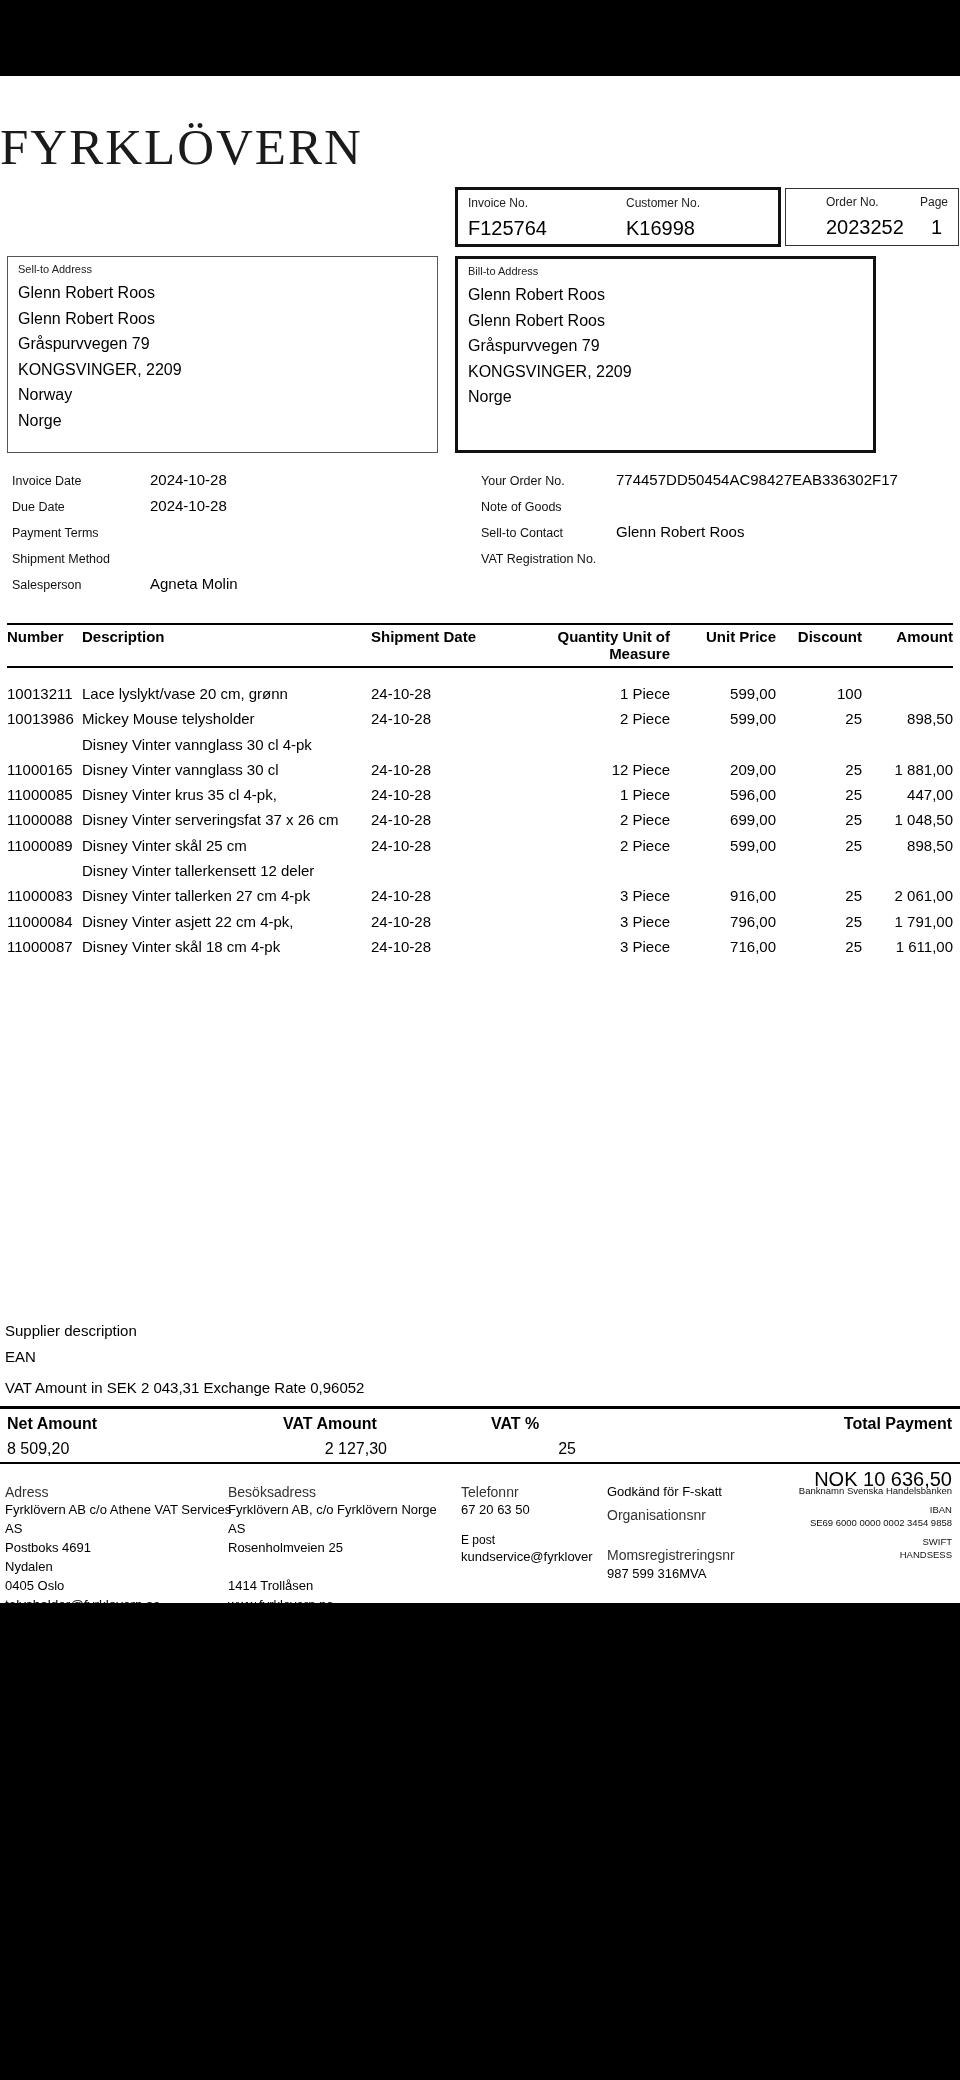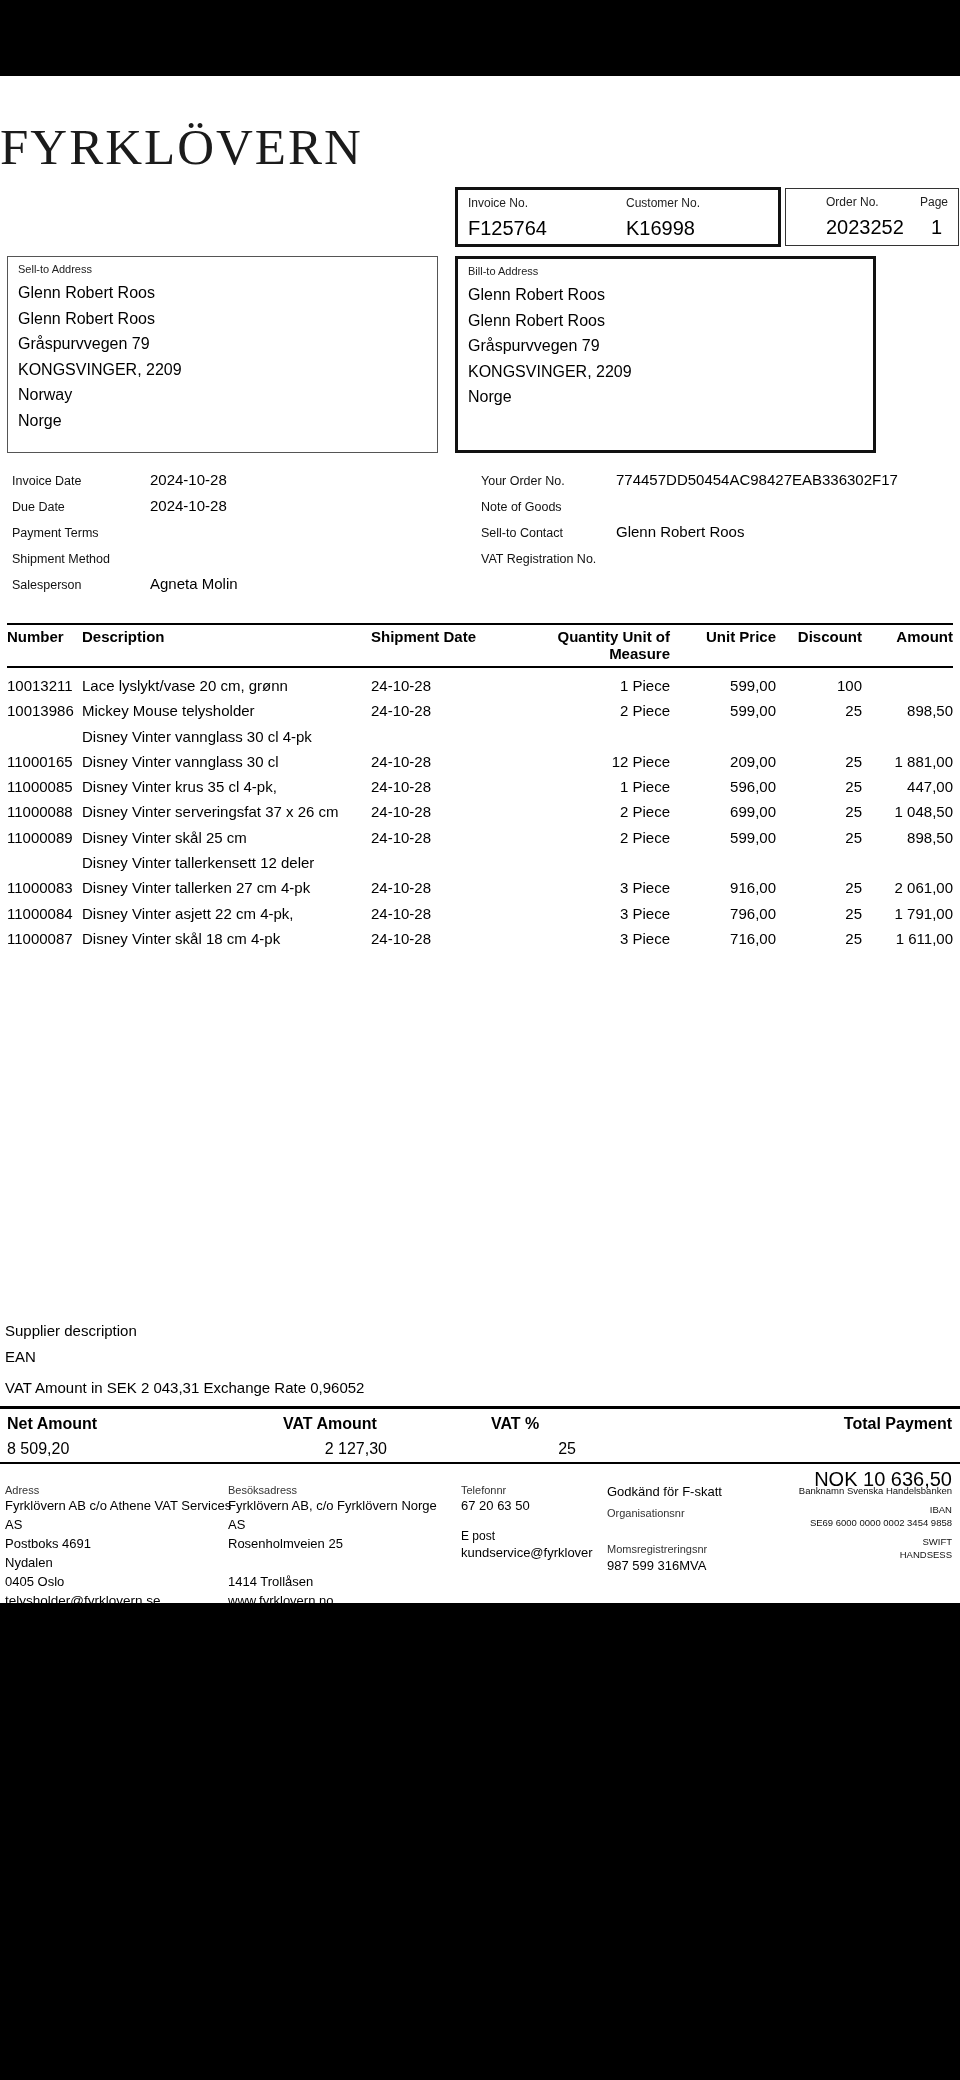--- a/index.html
+++ b/index.html
@@ -32,38 +32,38 @@
   .drow { display:flex; height:26px; align-items:center; }
   .dlabel { font-size:12.5px; color:#111; padding-top:4px; }
   .details-left .dlabel { width:138px; }
   .details-right .dlabel { width:135px; }
   .dvalue { font-size:15px; }
 
   .items { position:absolute; left:7px; top:547px; width:946px; }
   .grid7 { display:grid; grid-template-columns:75px 289px 116px 183px 106px 86px 91px; align-items:start; }
   .thead { border-top:2px solid #000; border-bottom:2px solid #000; padding:3px 0 4px 0;
            font-weight:bold; font-size:15px; line-height:17px; }
-  .tbody { padding-top:5px; }
+  .tbody { padding-top:13px; }
   .trow { font-size:15px; height:25.3px; line-height:25.3px; }
   .ta-r { text-align:right; }
   .c { overflow:hidden; white-space:nowrap; }
 
   .pretotals { position:absolute; left:5px; top:1246px; font-size:15px; }
   .pretotals .pl2 { margin-top:9px; }
   .pretotals .pl3 { margin-top:14px; }
 
   .totals { position:absolute; left:0; top:1330px; width:960px; height:58px;
             border-top:3px solid #000; border-bottom:2px solid #000; }
   .tot-label { position:absolute; top:6px; font-size:16px; font-weight:bold; }
   .tot-value { position:absolute; top:31px; font-size:16px; }
   .tot-total-value { position:absolute; top:26px; right:8px; font-size:20px;margin-top:33px; }
 
   .footer { position:absolute; left:0; top:1408px; width:960px; font-size:13px; }
   .fcol { position:absolute; top:0; }
-  .flabel { font-size:11px; color:#333; }
+  .flabel { font-size:14px; color:#333; }
   .fline { line-height:19px; min-height:19px; font-size:13px; }
   .femail { font-size:13.5px; }
   .fcol-bank { right:8px; text-align:right; }
   .bline { font-size:9.5px; line-height:13px; min-height:13px; color:#111; }
   .bline-gap { margin-top:6px; }
   .epost-label { font-size:12px; margin-top:14px; }
   .fskatt { font-size:13px; }
   .orgnr { margin-top:8px; }
   .momsnr { margin-top:24px; }
   .momsval { font-size:13px; margin-top:3px; }

